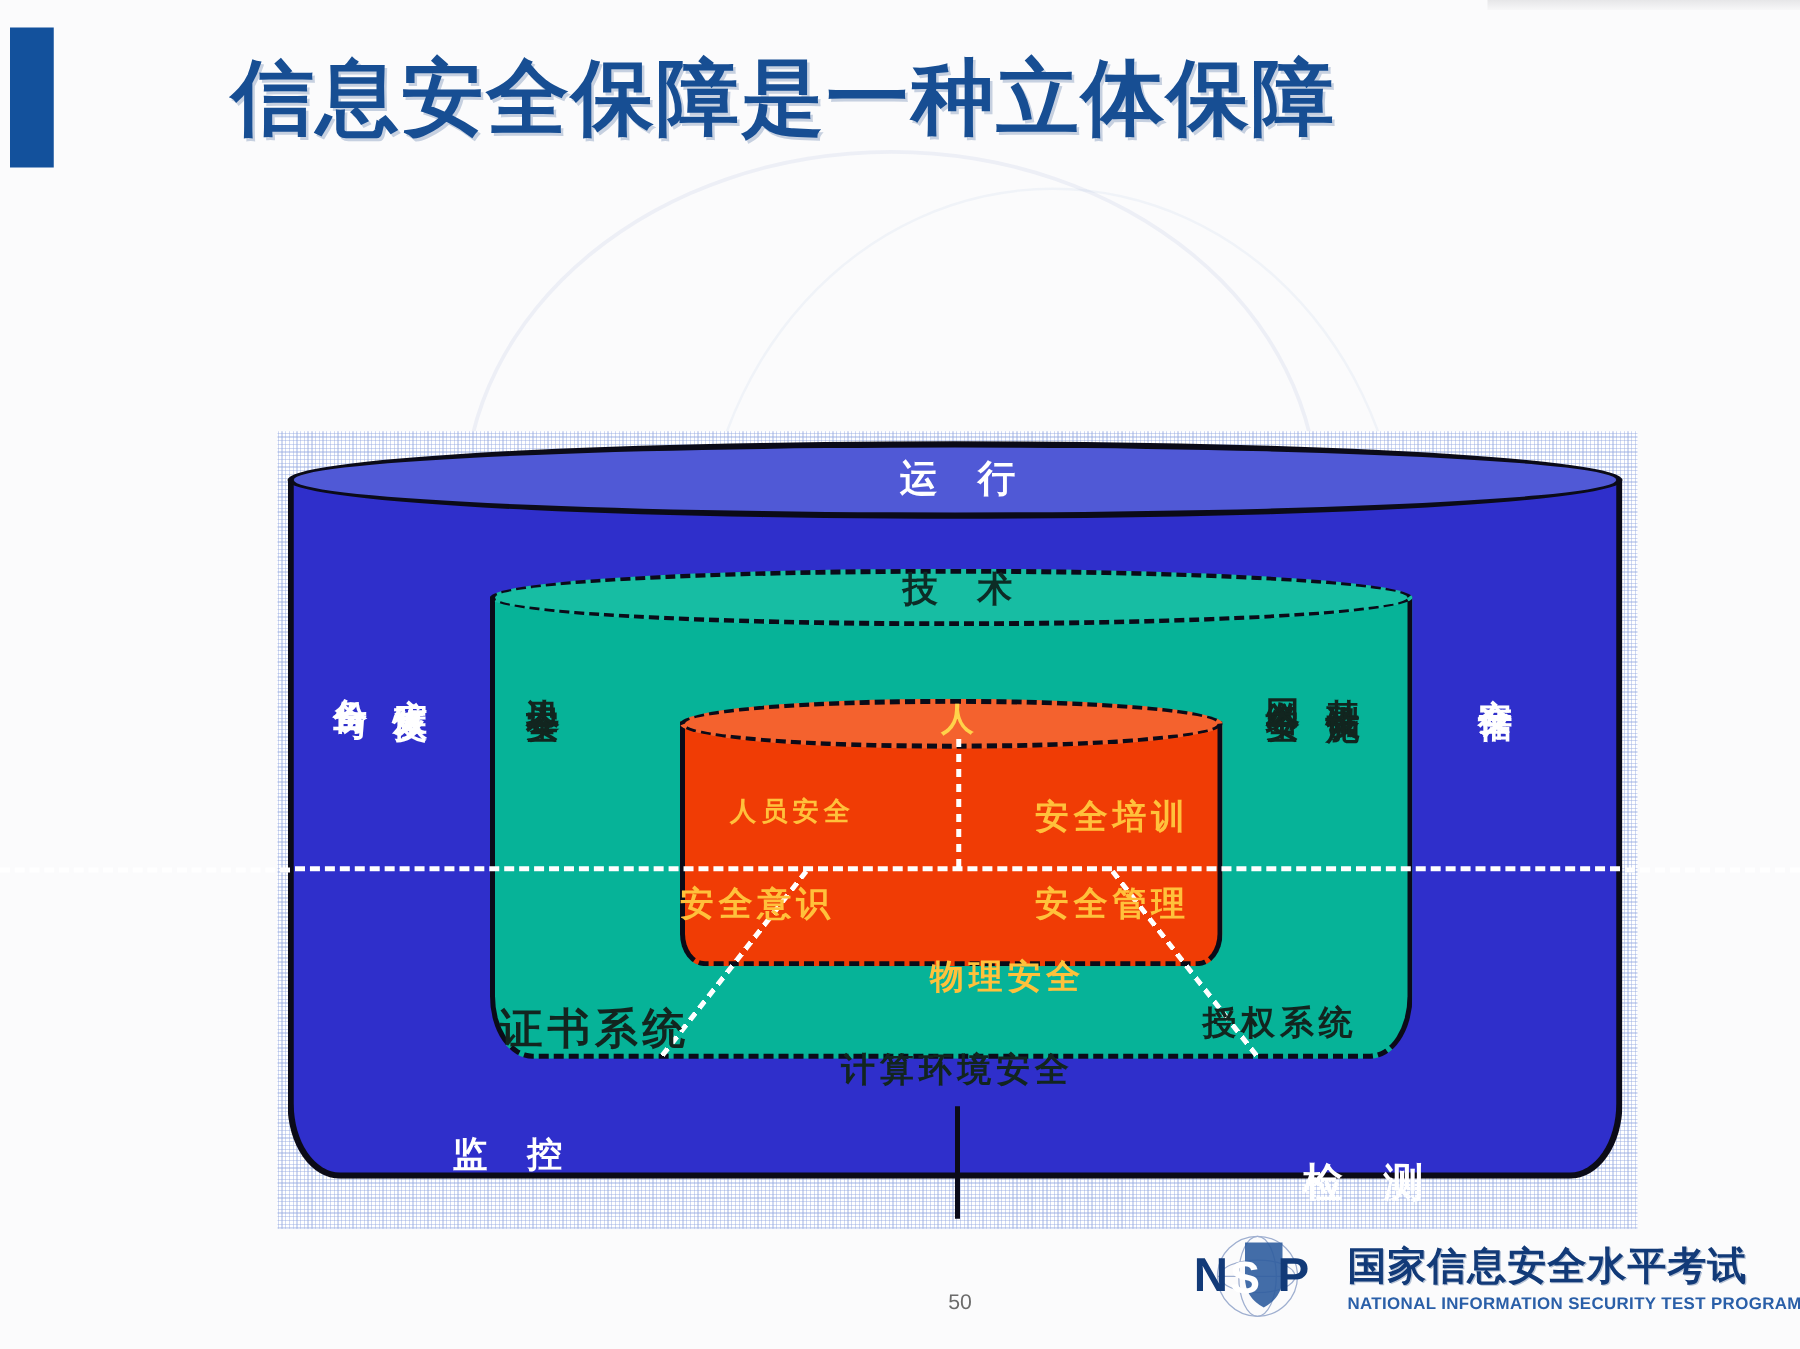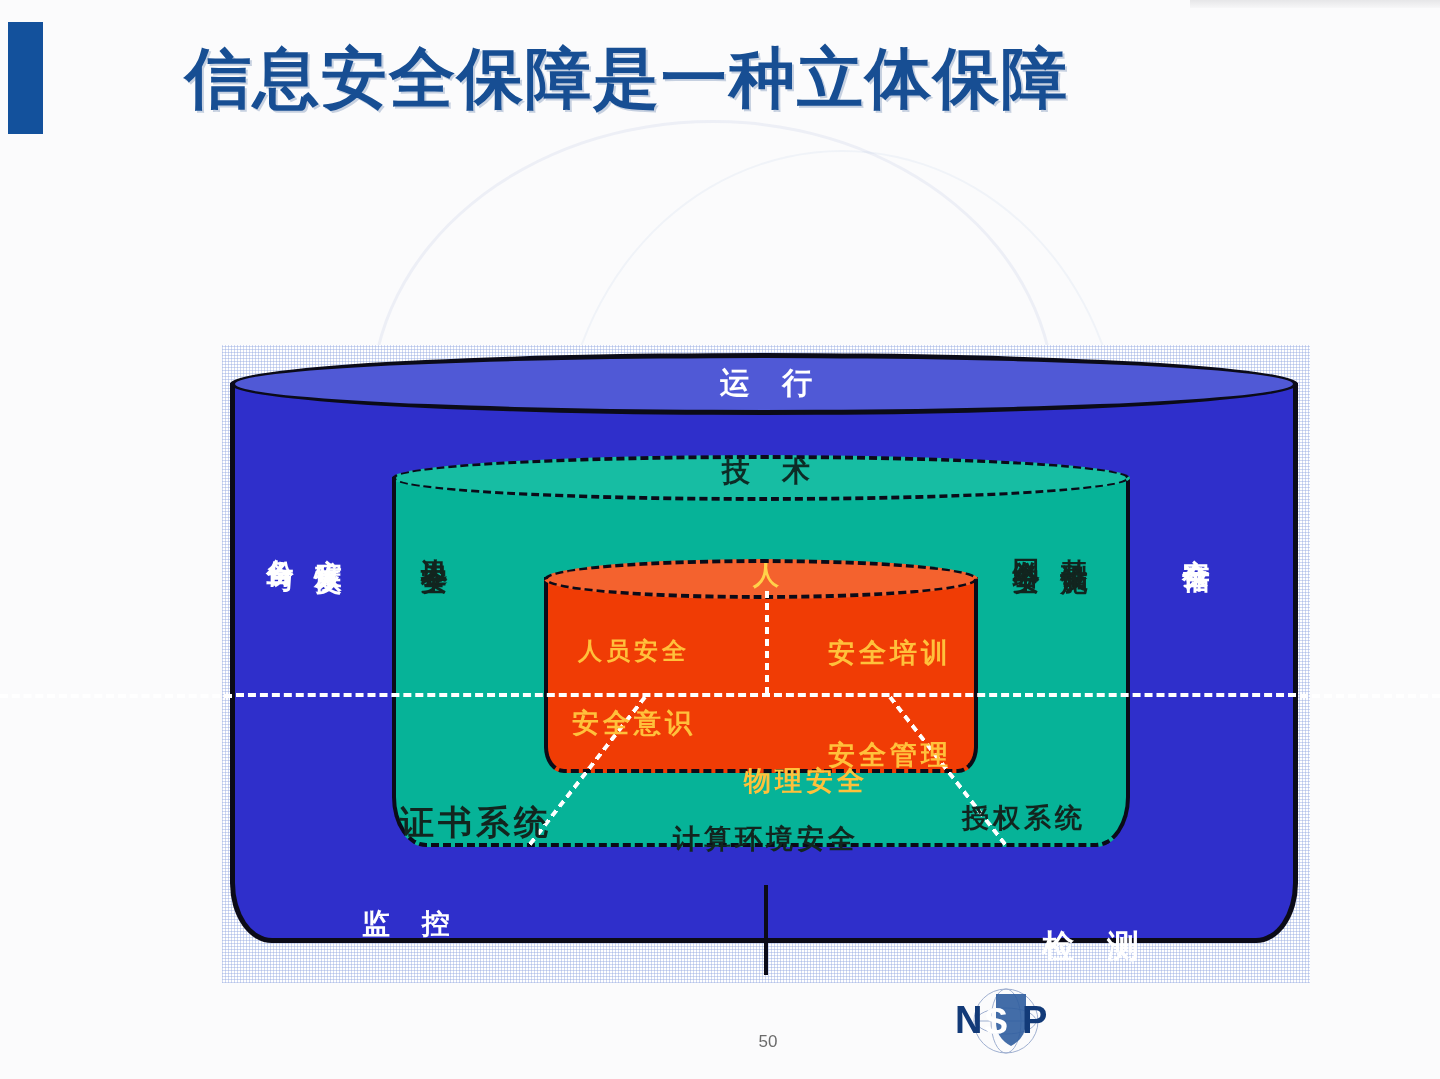--- a/index.html
+++ b/index.html
@@ -145,28 +145,28 @@
     position:absolute;writing-mode:vertical-rl;text-orientation:upright;
     font-weight:bold;font-size:27px;letter-spacing:3px;line-height:1;
   }
   .v-beifen{left:44px;top:192px;color:#ffffff;}
   .v-zainan{left:92px;top:192px;color:#ffffff;}
   .v-bianjie{left:198px;top:192px;color:#12251f;}
   .v-wangluo{left:790px;top:192px;color:#12251f;}
   .v-jichu{left:838px;top:192px;color:#12251f;}
   .v-pinggu{left:960px;top:192px;color:#ffffff;}
 
-  .h-renyuan{left:322px;top:290px;width:180px;text-align:center;color:#ffc13b;font-size:24px;letter-spacing:4px;}
+  .h-renyuan{left:322px;top:290px;width:180px;text-align:center;color:#ffc13b;font-size:21px;letter-spacing:4px;}
   .h-peixun{left:578px;top:290px;width:180px;text-align:center;color:#ffc13b;font-size:27px;letter-spacing:4px;}
-  .h-yishi{left:322px;top:360px;width:180px;text-align:center;color:#ffc13b;font-size:27px;letter-spacing:4px;}
-  .h-guanli{left:578px;top:360px;width:180px;text-align:center;color:#ffc13b;font-size:27px;letter-spacing:4px;margin-top:32px;}
+  .h-yishi{left:322px;top:360px;width:180px;text-align:left;color:#ffc13b;font-size:27px;letter-spacing:4px;}
+  .h-guanli{left:578px;top:360px;width:180px;text-align:center;color:#ffc13b;font-size:27px;letter-spacing:4px;}
   .h-wuli{left:0;top:418px;width:1088px;text-align:center;color:#ffc13b;font-size:27px;letter-spacing:4px;padding-left:40px;}
 
   .h-zhengshu{left:178px;top:455px;color:#12251f;font-size:34px;letter-spacing:4px;}
-  .h-jisuan{left:0;top:476px;width:1088px;text-align:center;color:#12251f;font-size:27px;letter-spacing:4px;}
+  .h-jisuan{left:0;top:493px;width:1088px;text-align:center;color:#12251f;font-size:27px;letter-spacing:4px;}
   .h-shouquan{left:740px;top:455px;color:#12251f;font-size:27px;letter-spacing:4px;}
 
   .h-jiankong{left:140px;top:560px;color:#ffffff;font-size:28px;letter-spacing:12px;}
   .h-jiance{left:820px;top:580px;color:#ffffff;font-size:32px;letter-spacing:12px;}
 
   
   .page-num{
     position:absolute;left:0;top:1032px;width:1440px;text-align:center;
     font-size:17px;color:#6b6b6b;margin-left:48px;
   }
@@ -256,13 +256,17 @@
         <ellipse cx="56" cy="33" rx="15" ry="32"></ellipse>
         <ellipse cx="56" cy="33" rx="30" ry="13"></ellipse>
         <line x1="24" y1="33" x2="88" y2="33"></line>
       </g>
       <path d="M46 6 L76 6 L76 34 Q76 50 61 58 Q46 50 46 34 Z" fill="#2f5d9e" opacity=".9"></path>
       <text x="5" y="45" font-family="Liberation Sans, sans-serif" font-size="38" font-weight="bold" fill="#123a78">N</text>
       <text x="34" y="46" font-family="Liberation Sans, sans-serif" font-size="36" font-weight="bold" fill="#ffffff">S</text>
       <text x="72" y="45" font-family="Liberation Sans, sans-serif" font-size="38" font-weight="bold" fill="#123a78">P</text>
     </svg>
   </div>
+  <div class="logo-txt">
+    <div class="logo-cn">国家信息安全水平考试</div>
+    <div class="logo-en">NATIONAL INFORMATION SECURITY TEST PROGRAM</div>
+  </div>
 </div>
 
 </body></html>

